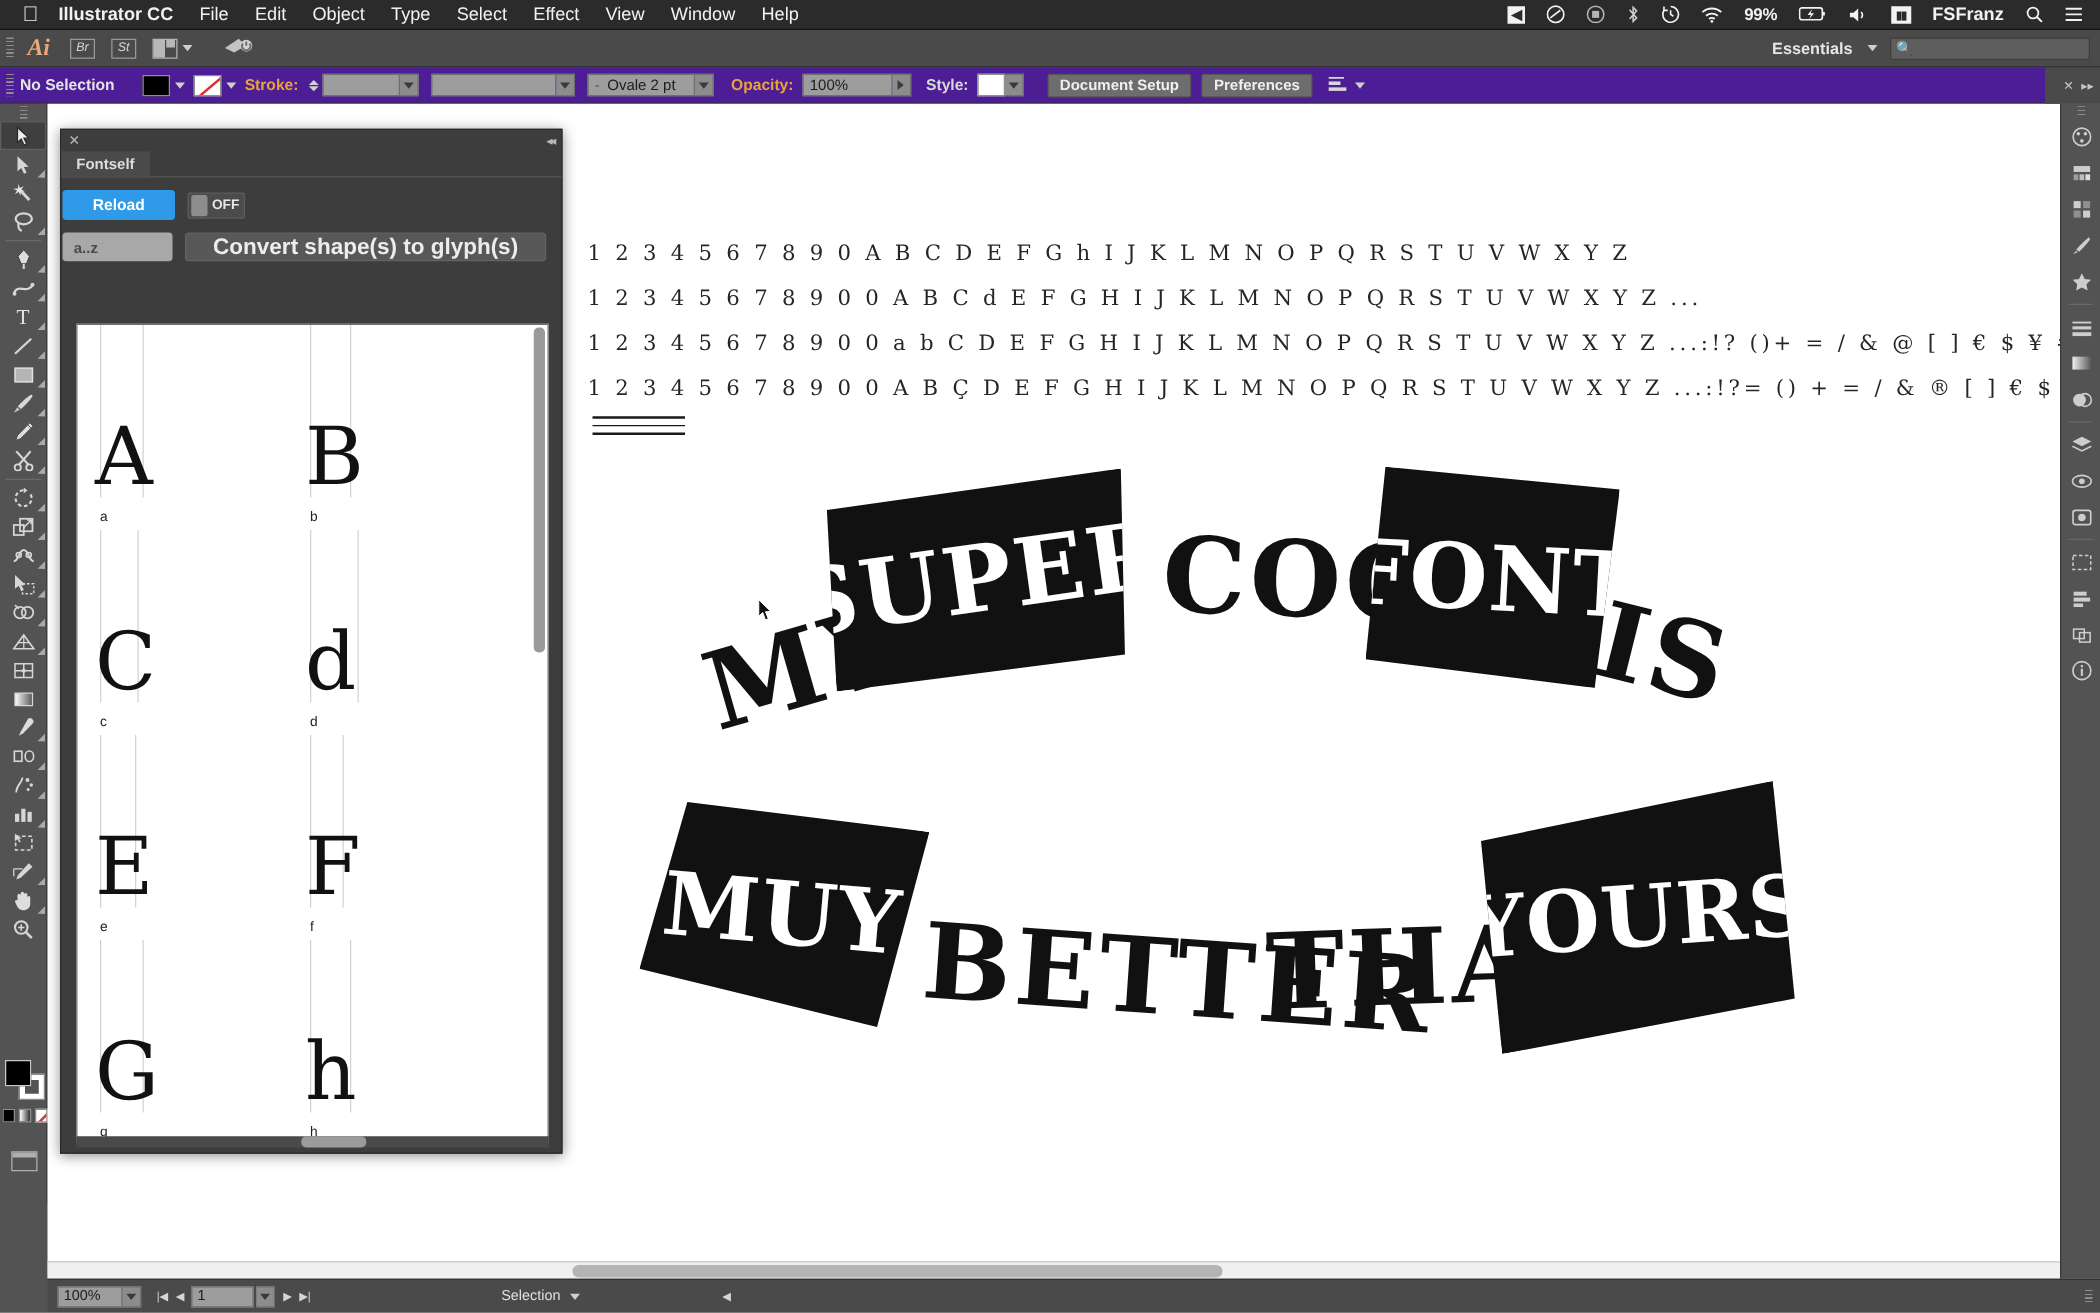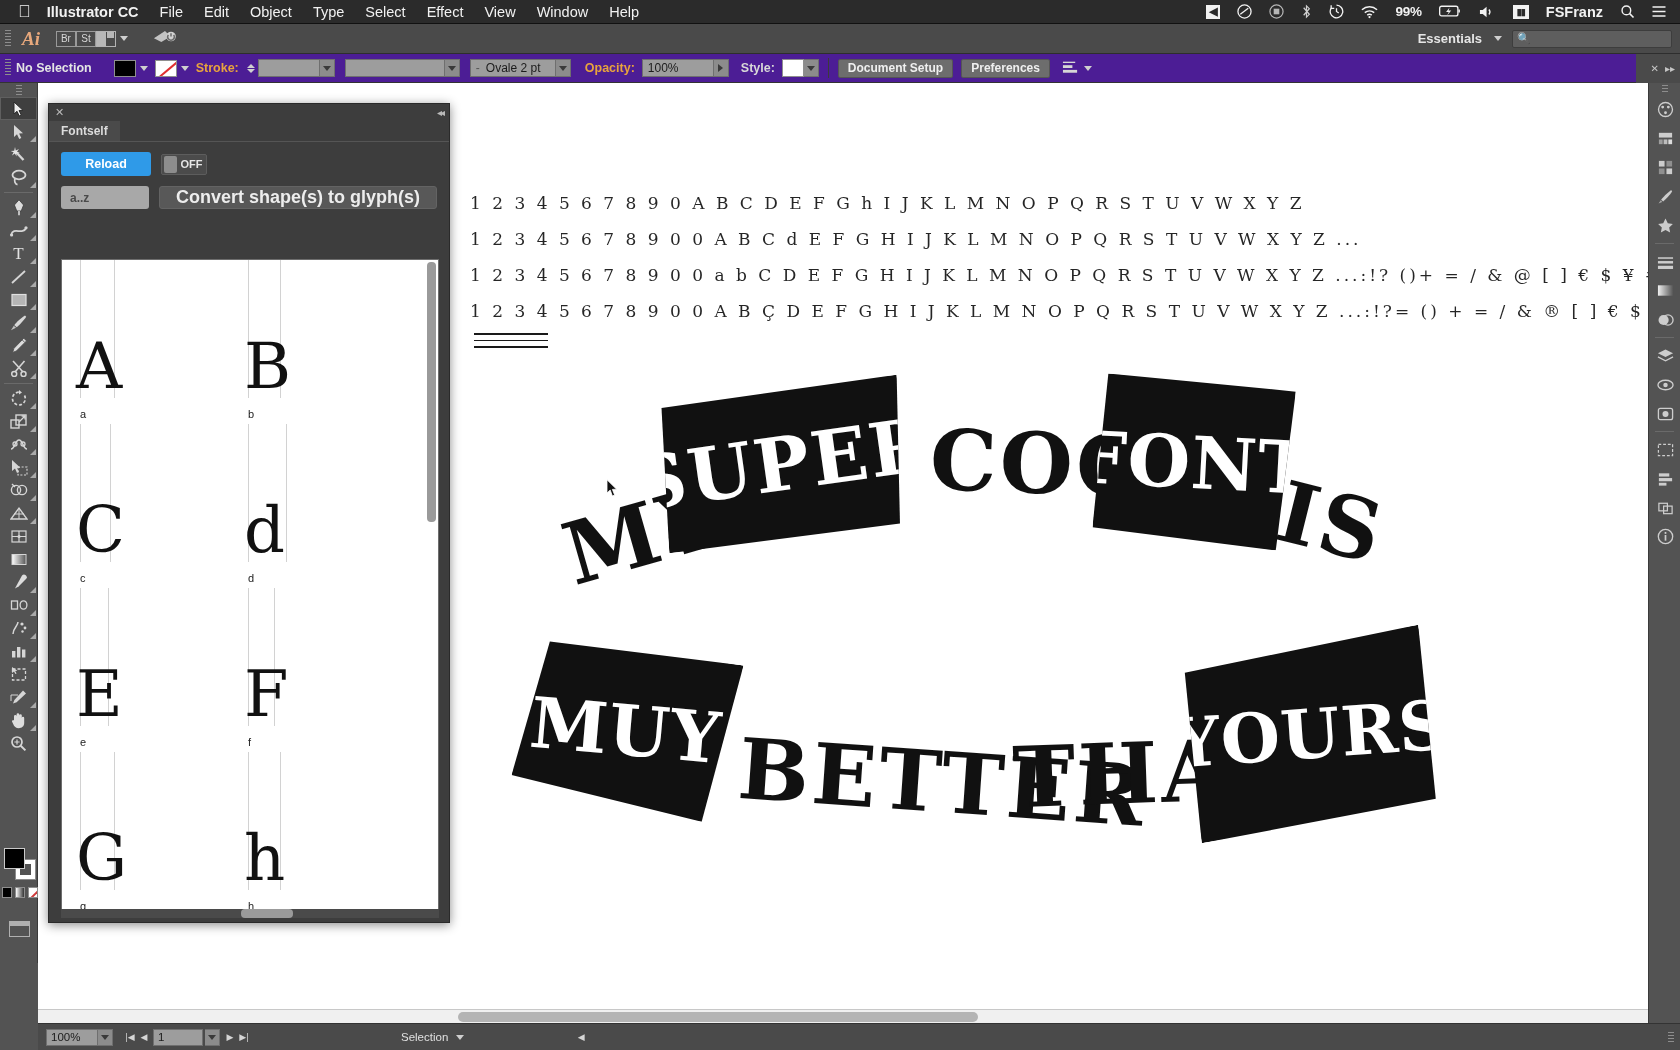--- a/index.html
+++ b/index.html
@@ -35,21 +35,21 @@
     position:absolute; left:0; top:24px; width:1680px; height:30px;
     background:#4a4a4a; border-bottom:1px solid #2e2e2e;
     display:flex; align-items:center;
   }
   #appbar .grip { width:16px; height:30px; display:flex;align-items:center;justify-content:center;}
   .gripdots{width:6px;height:18px;
     background:repeating-linear-gradient(to bottom,#8d8d8d 0 1px,transparent 1px 3px);}
   #appbar .ai-logo { color:#e8a87c; font-weight:bold; font-size:19px; font-style:italic;
     margin:0 16px 0 6px; font-family:"Liberation Serif", serif; }
   #appbar .boxbtn { width:20px;height:16px;border:1px solid #9a9a9a; color:#d6d6d6;
-    font-size:10px; display:flex;align-items:center;justify-content:center; }
+    font-size:10px; display:flex;align-items:center;justify-content:center; margin-right:13px;font-style:italic;}
   #appbar .docarr { display:flex; align-items:center; margin-right:18px; }
   #appbar .docicon { width:20px;height:16px;border:1px solid #b4b4b4;display:flex;}
   #appbar .docicon i{display:block;background:#b8b8b8;}
   #appbar .cloudicon { color:#cfcfcf; font-size:16px; }
   #appbar .right { margin-left:auto; display:flex; align-items:center; padding-right:8px; }
   #appbar .ess { color:#e6e6e6; font-size:13px; margin-right:8px; font-weight:bold;}
   #searchbox{ width:160px;height:18px;background:#5e5e5e;border:1px solid #3d3d3d;border-radius:2px;
     display:flex;align-items:center;padding:0 4px;}
   #searchbox .mag{color:#c9c9c9;font-size:11px;}
   #searchbox input{background:transparent;border:0;outline:none;color:#ddd;font-size:11px;width:100%;
@@ -121,21 +121,21 @@
     box-shadow:0 2px 10px rgba(0,0,0,.45);
   }
   #fs-titlebar{ height:17px; background:#3d3d3d; position:relative; }
   #fs-close{ position:absolute;left:5px;top:3px;width:11px;height:11px;color:#b9b9b9;font-size:11px;
     display:flex;align-items:center;justify-content:center;}
   #fs-collapse{ position:absolute;right:6px;top:3px;color:#b9b9b9;font-size:10px;letter-spacing:-2px;}
   #fs-tabs{ height:21px; background:#3d3d3d; display:flex; align-items:flex-end;
     border-bottom:1px solid #555; }
   .fs-tab{ height:21px; background:#4a4a4a; color:#dcdcdc; font-size:12px; font-weight:bold;
     display:flex;align-items:center;padding:0 12px; }
-  #fs-body{ padding:10px 12px 0 12px; }
+  #fs-body{ padding:10px 12px 0 1px; }
 
   .fs-row{ display:flex; align-items:center; margin-bottom:10px; gap:10px; }
   #reload-btn{ width:90px;height:24px;background:#2f9ae8;border-radius:3px;color:#fff;
     font-size:12.5px;font-weight:bold;display:flex;align-items:center;justify-content:center;}
   #toggle{ width:46px;height:21px;background:#4b4b4b;border:1px solid #5d5d5d;border-radius:2px;
     display:flex;align-items:center;}
   #toggle .knob{width:13px;height:17px;background:#8d8d8d;border-radius:2px;margin-left:2px;}
   #toggle .txt{flex:1;text-align:center;color:#e6e6e6;font-size:11px;font-weight:bold;}
 
   #az-field{ width:88px;height:23px;background:#a8a8a8;border-radius:3px;color:#4a4a4a;

